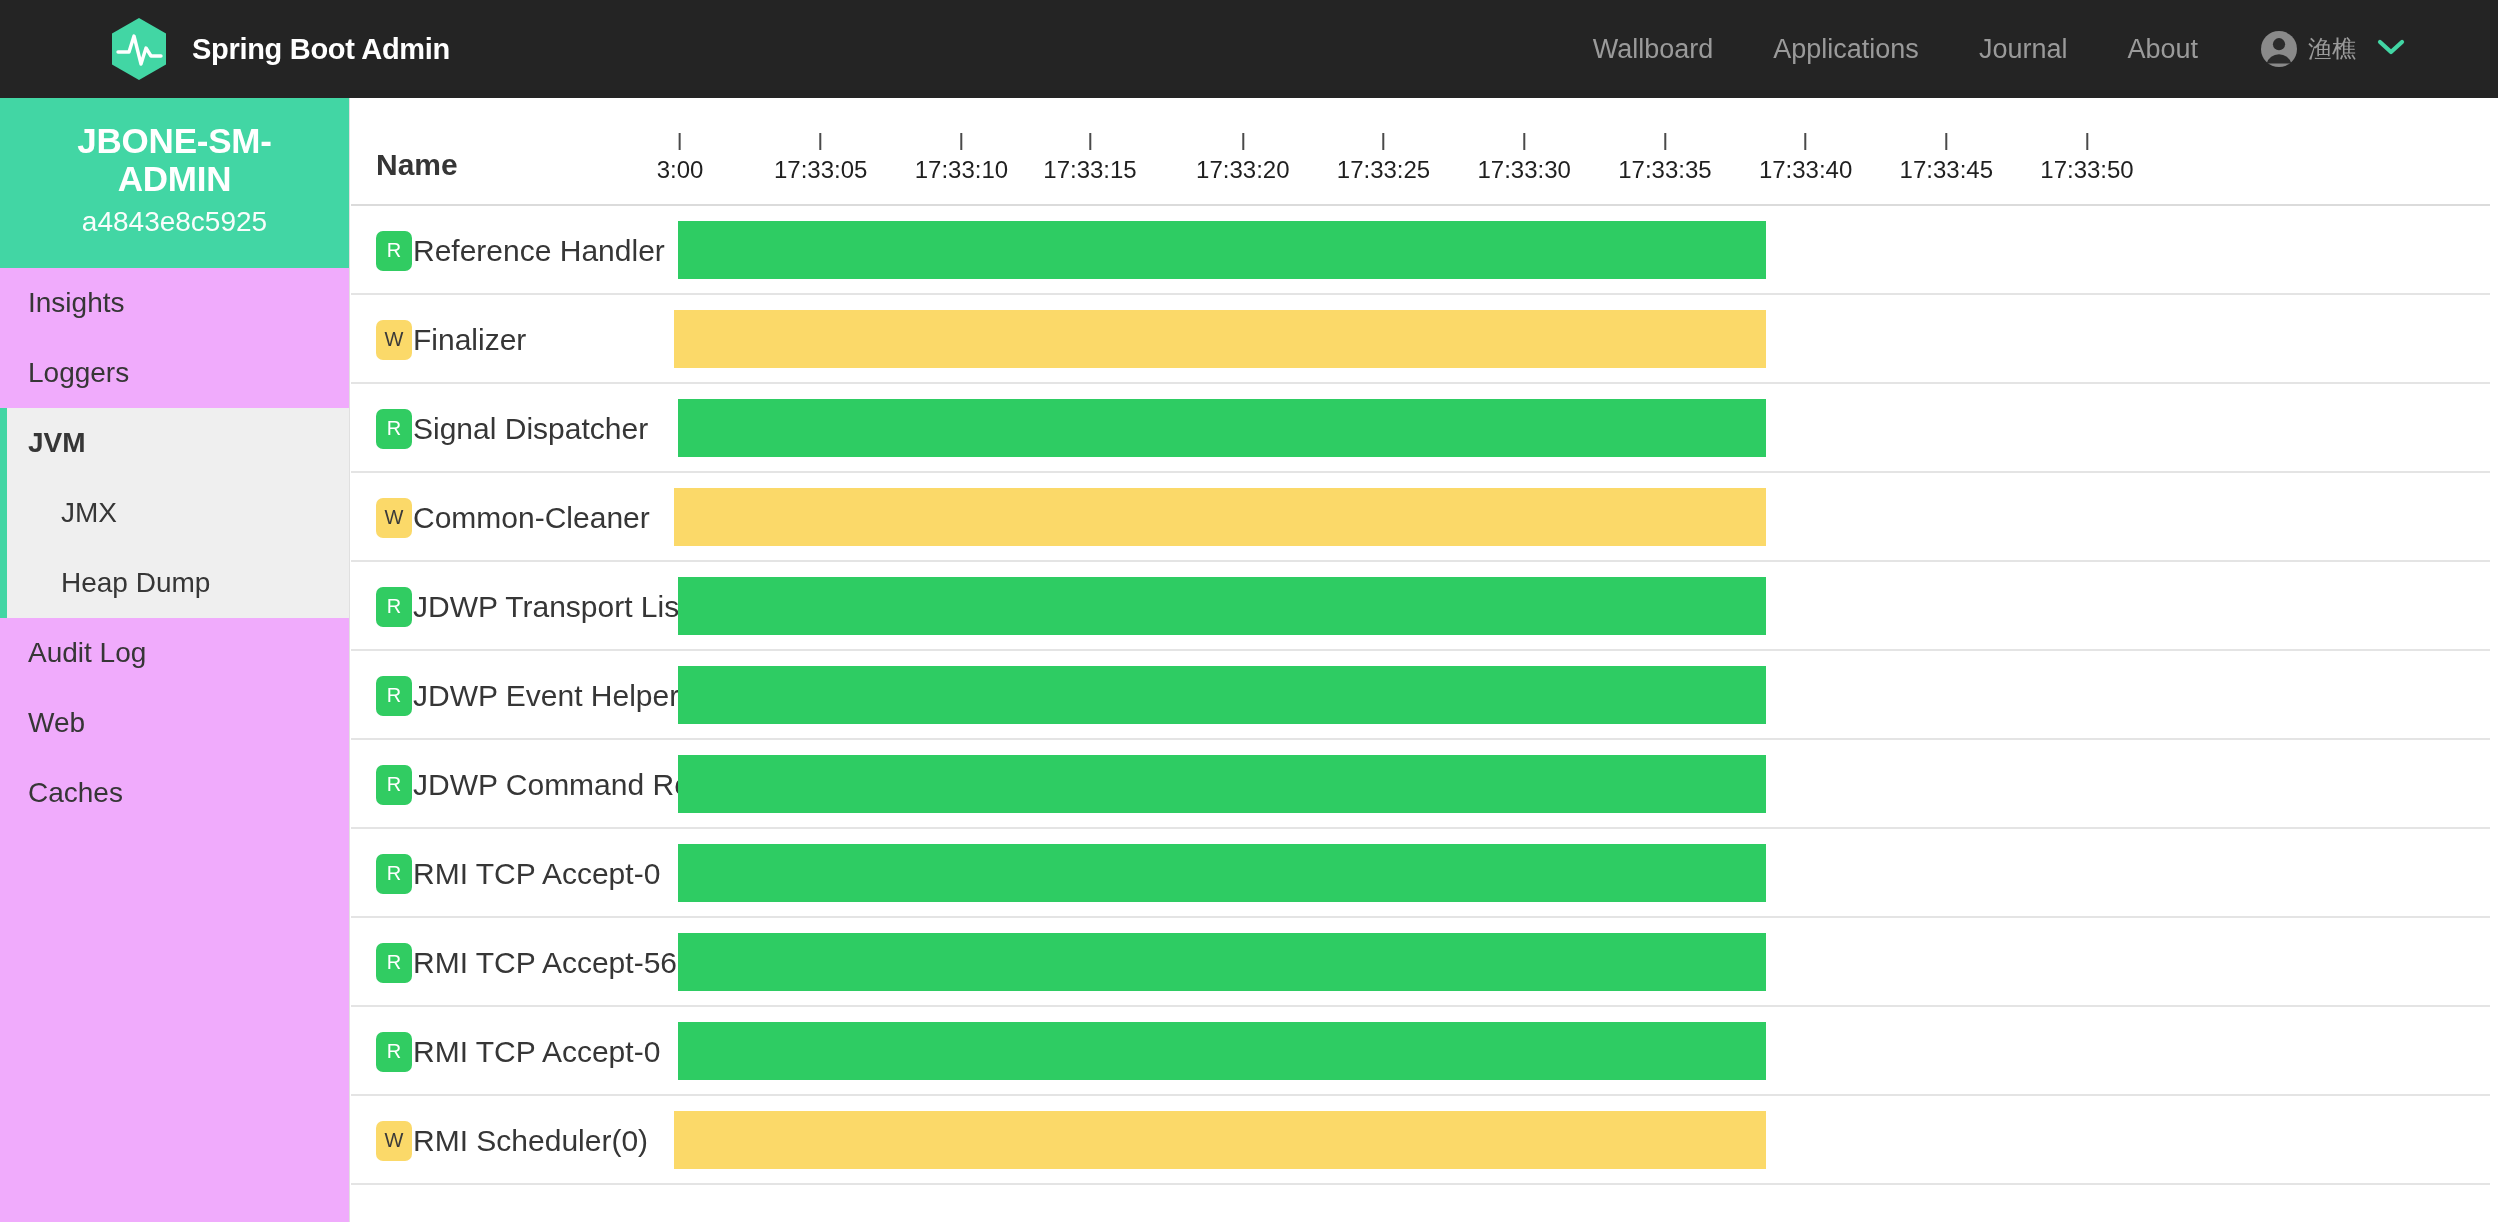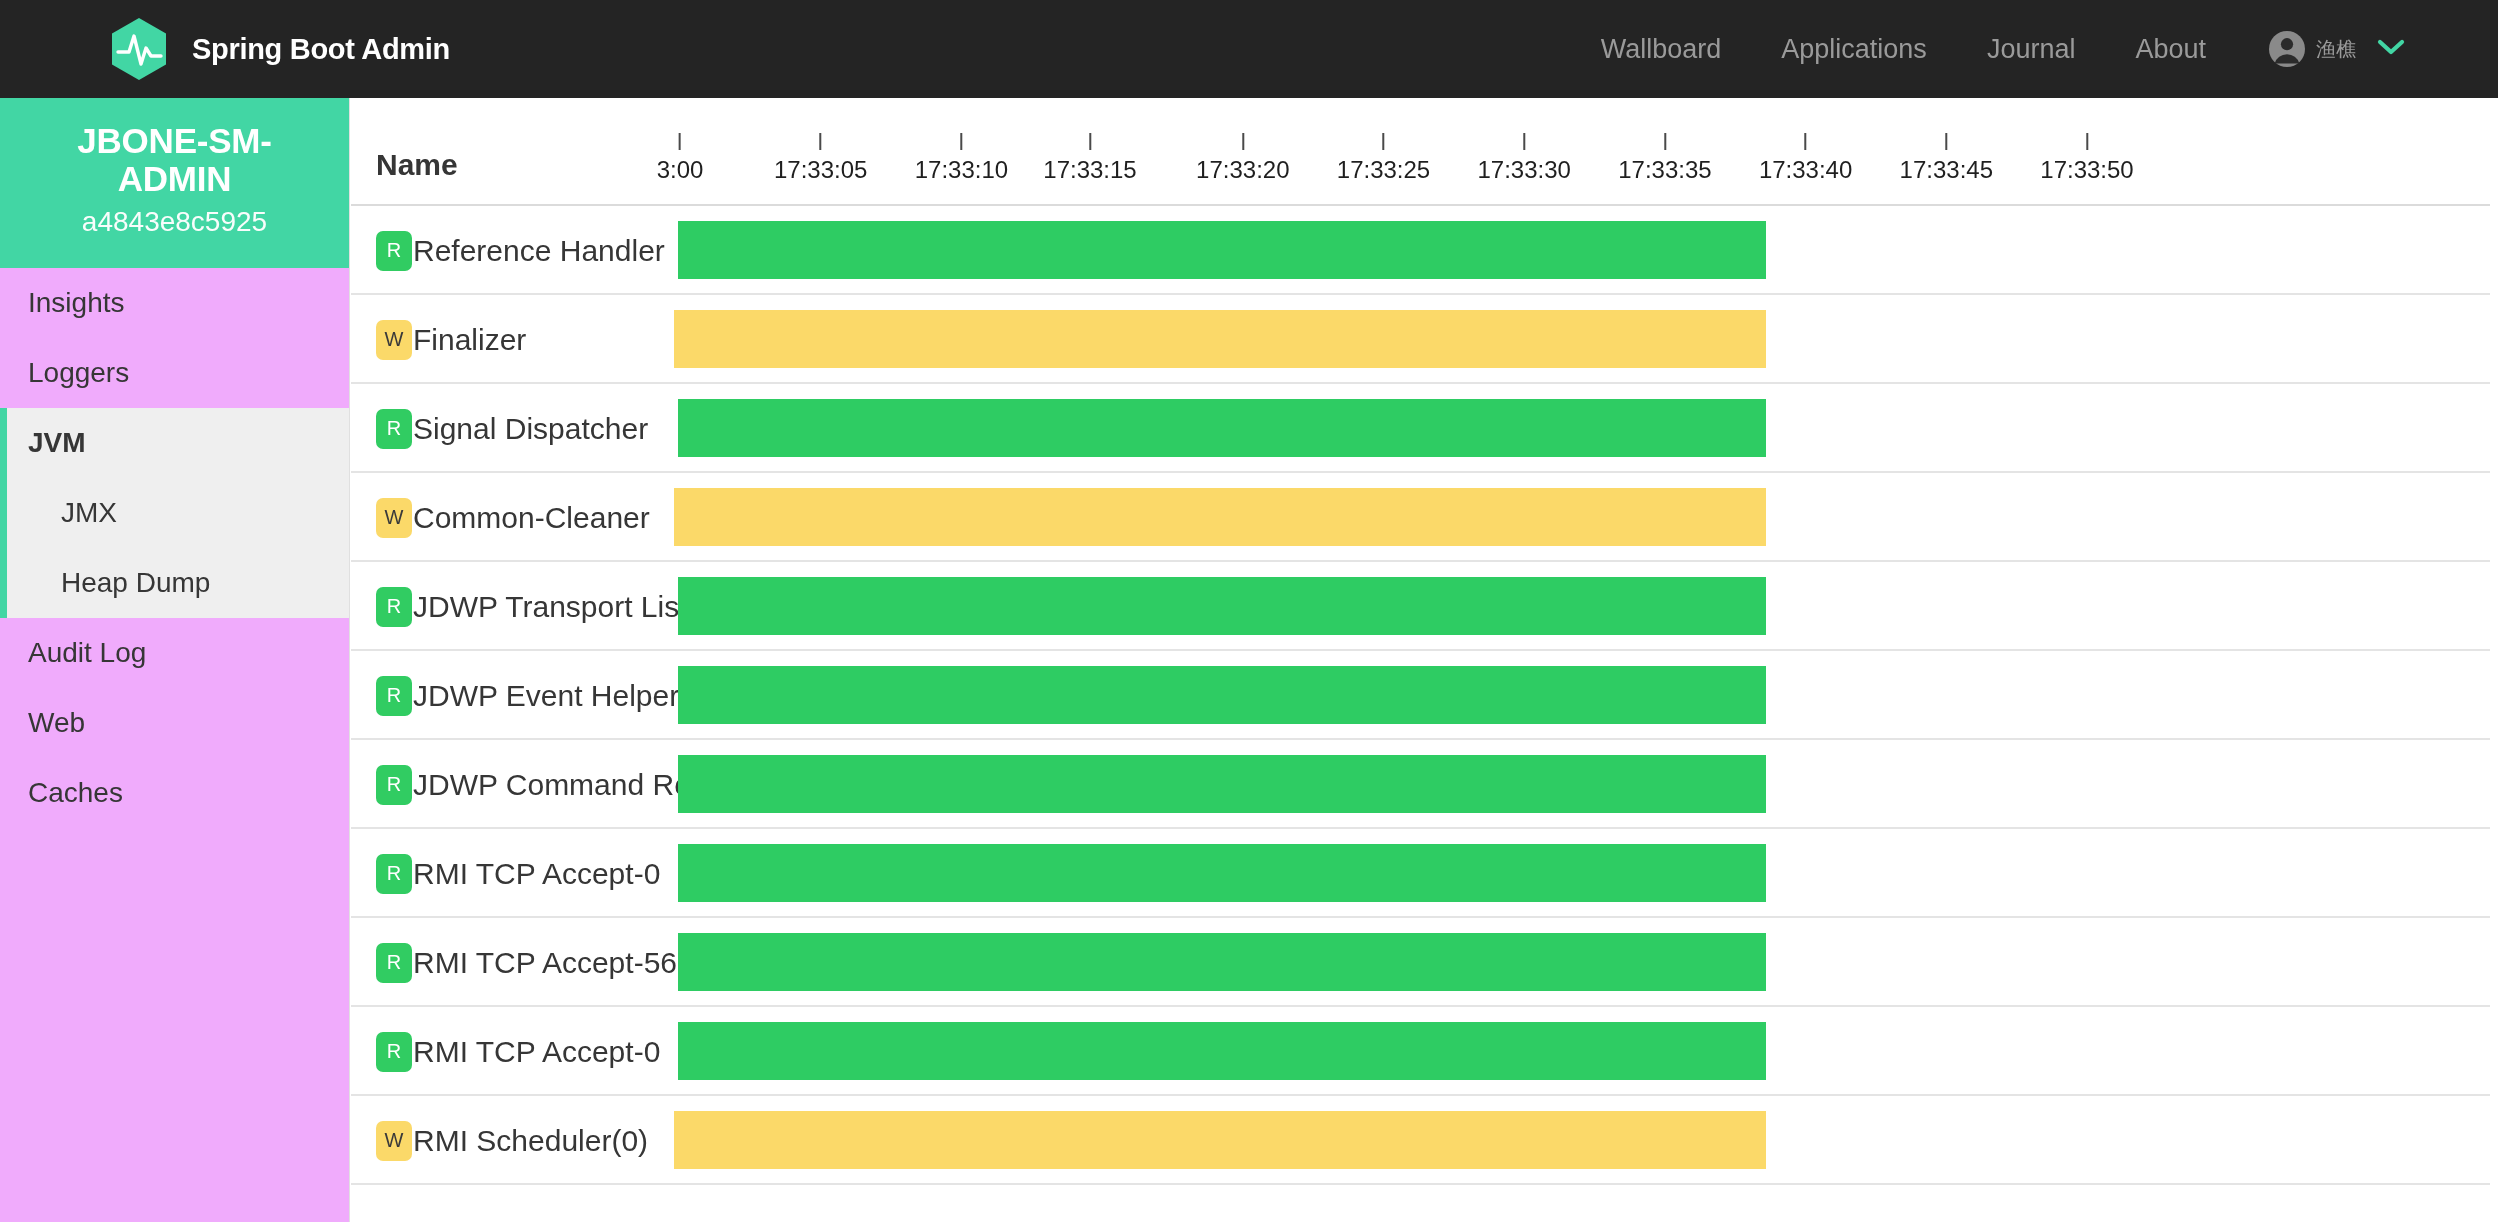--- a/index.html
+++ b/index.html
@@ -39,21 +39,21 @@
     margin-left: 60px;
     white-space: nowrap;
     cursor: pointer;
   }
   .nav-user {
     display: flex; align-items: center;
     margin-left: 62px; cursor: pointer;
   }
   .avatar-icon { width: 38px; height: 38px; display: block; }
   .nav-user-name {
-    color: #9a9a9a; font-size: 20px;
+    color: #9a9a9a; font-size: 24px;
     margin-left: 10px; white-space: nowrap;
   }
   .chevron { margin-left: 20px; display: block; }
 
   
   .sidebar {
     position: absolute; top: 98px; left: 0;
     width: 350px; height: 1124px;
     background: #f0abfc;
     border-right: 1px solid #e0e0e0;

